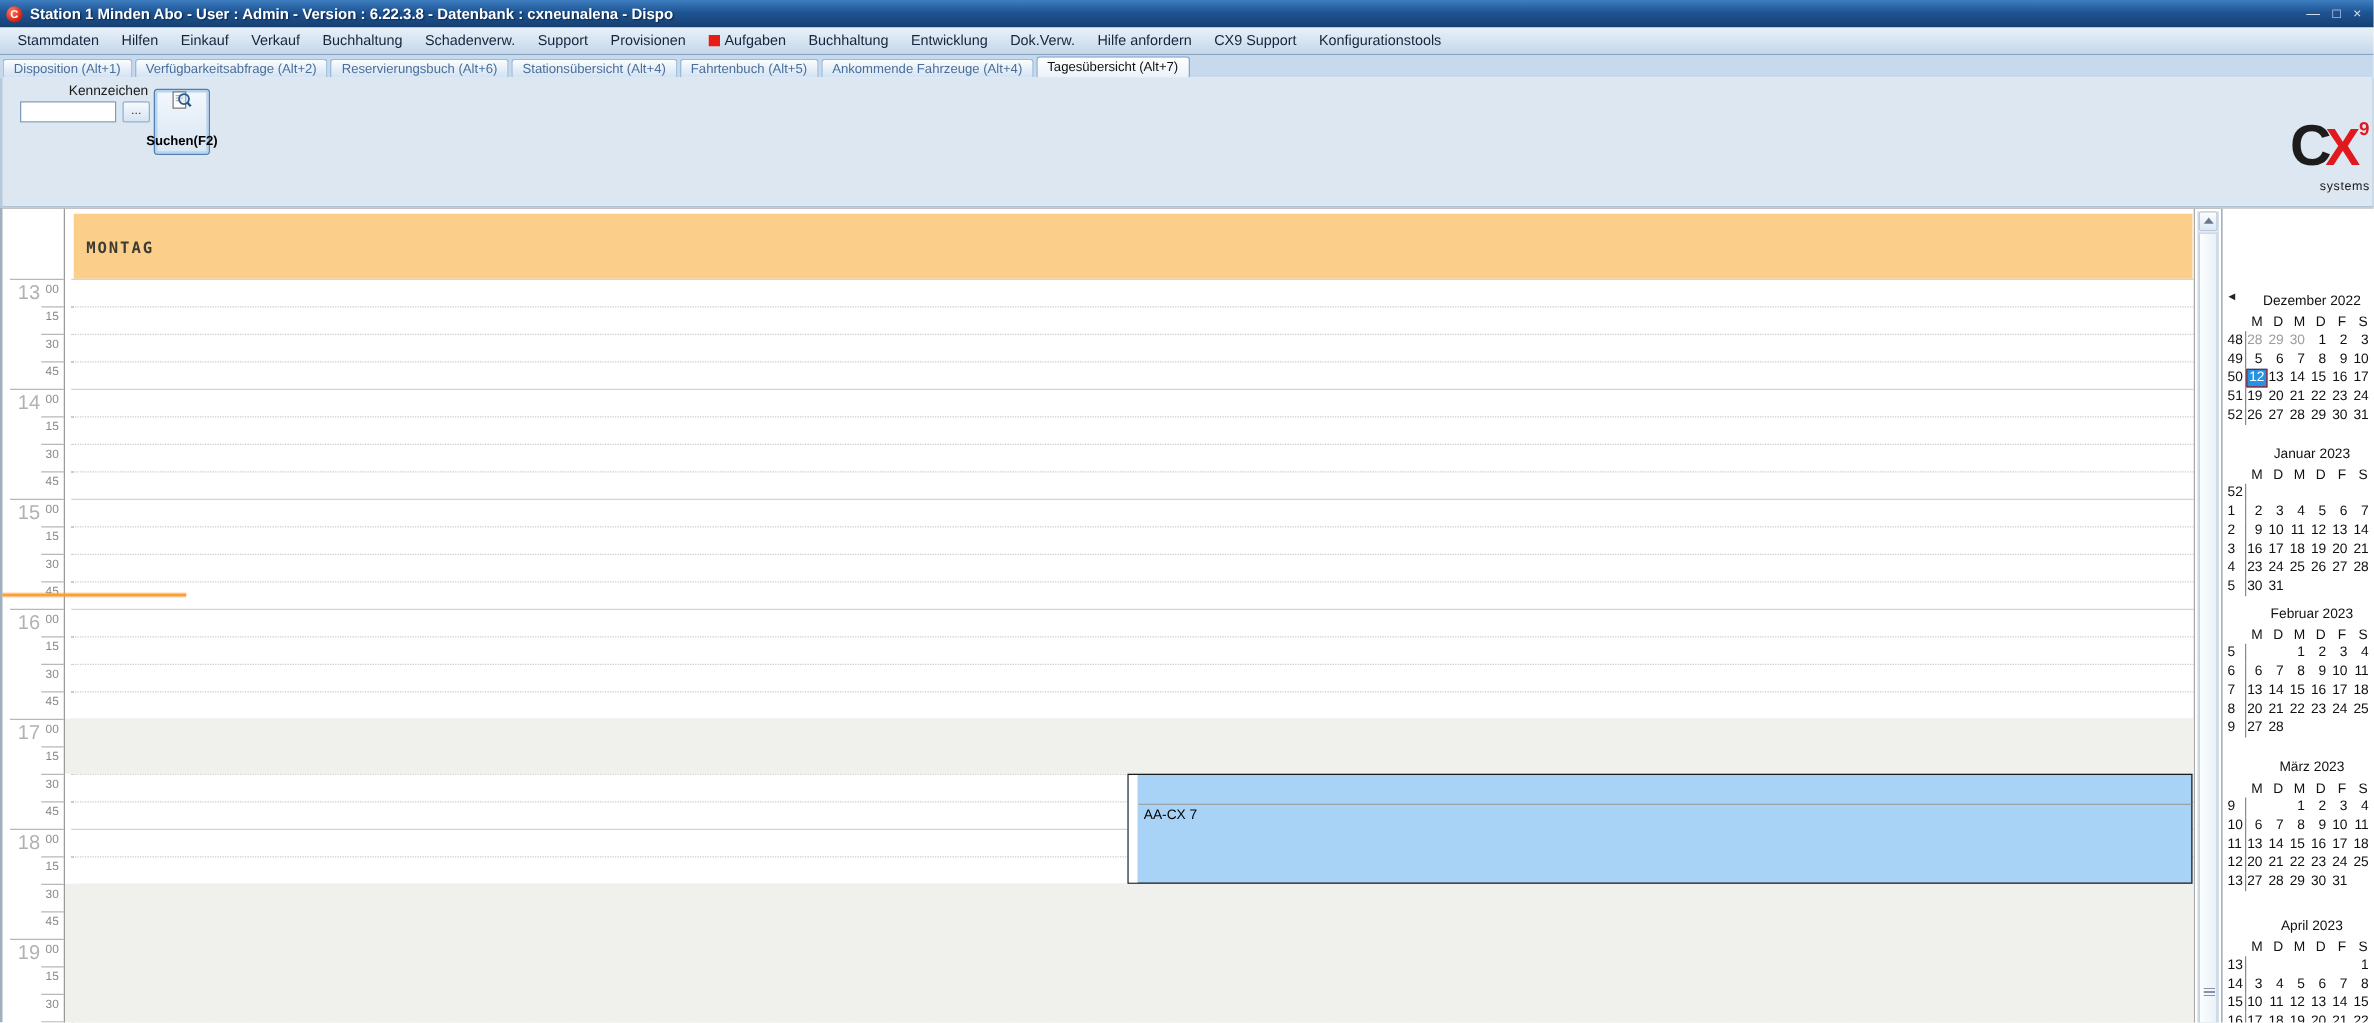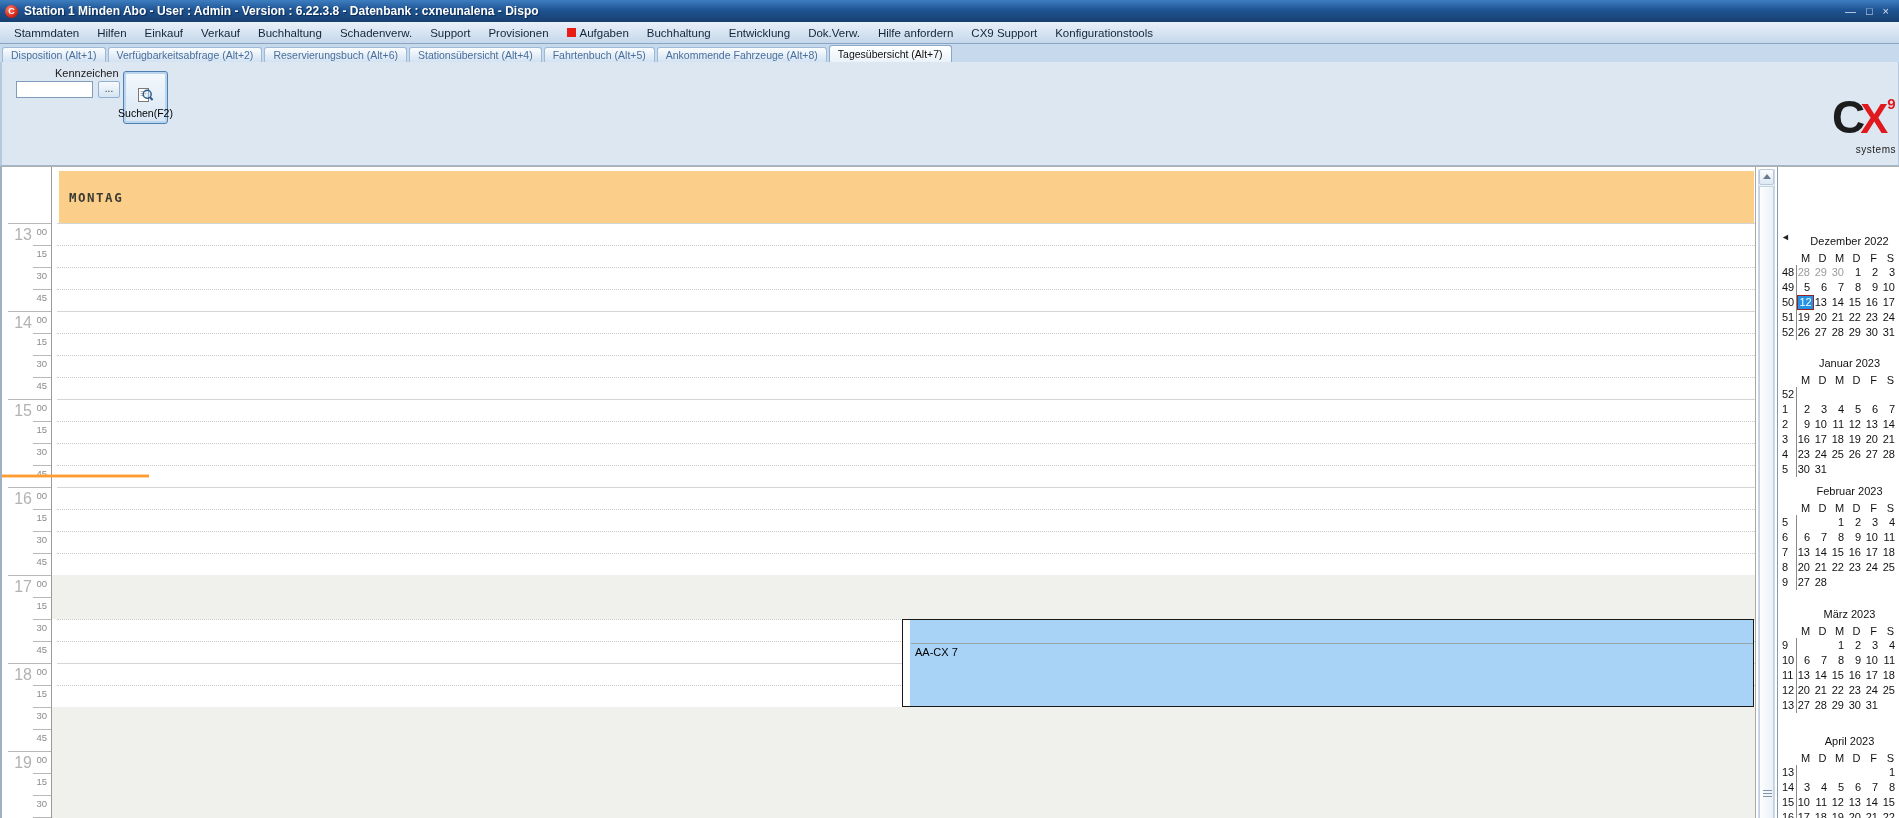--- a/index.html
+++ b/index.html
@@ -39,21 +39,21 @@
     background:#dde7f1; border-bottom:1px solid #a2b6c9; border-left:2px solid #b7c9dc; border-right:1px solid #b7c9dc; }
   .field-label { position:absolute; left:14px; top:5px; font-size:11px; color:#1a1a1a;padding-left:39px; }
   .plate-input { position:absolute; left:14px; top:19px; width:77px; height:17px;
     border:1px solid #7f9db9; background:#fff; font-size:11px; padding:0 3px; }
   .browse-btn { position:absolute; left:96px; top:19px; width:22px; height:17px;
     background:linear-gradient(#f7fafd,#d6e4f2); border:1px solid #8fb2d4; border-radius:2px;
     font-size:10px; color:#333; text-align:center; line-height:14px; }
   .search-btn { position:absolute; left:121px; top:9px; width:45px; height:53px;
     background:linear-gradient(#f3f8fc,#d8e6f4); border:1px solid #4f80b0; border-radius:3px;
     box-shadow:0 0 0 2px #b9d4ee inset; display:flex; flex-direction:column; align-items:center;
-    justify-content:flex-end; padding-bottom:4px; gap:3px; font-size:10.5px; color:#000; }
+    justify-content:space-between; padding-bottom:4px; gap:3px; font-size:10.5px; color:#000;font-weight:bold; }
   .search-btn svg { display:block; }
 
   
   .logo { position:absolute; left:1830px; top:22px; width:64px; height:56px; }
   .logo-cx { font-weight:bold; letter-spacing:-5px; line-height:40px; white-space:nowrap; }
   .logo-c { color:#1c1c1c; font-size:46px; font-weight:bold; }
   .logo-x { color:#e0191e; font-size:42px; font-weight:bold; }
   .logo-sup { color:#e0191e; font-size:15px; font-weight:bold; vertical-align:24px; letter-spacing:0; margin-left:4px; }
   .logo-caption { font-size:10px; color:#1a1a1a; text-align:right; margin-top:-4px; letter-spacing:0.5px; }
 
@@ -177,21 +177,21 @@
       <span>Konfigurationstools</span>
     </div>
   </div>
 
 <div class="tabbar" id="tabbar">
     <div class="tab">Disposition (Alt+1)</div>
     <div class="tab">Verfügbarkeitsabfrage (Alt+2)</div>
     <div class="tab">Reservierungsbuch (Alt+6)</div>
     <div class="tab">Stationsübersicht (Alt+4)</div>
     <div class="tab">Fahrtenbuch (Alt+5)</div>
-    <div class="tab">Ankommende Fahrzeuge (Alt+8)</div>
+    <div class="tab">Ankommende Fahrzeuge (Alt+4)</div>
     <div class="tab active">Tagesübersicht (Alt+7)</div>
   </div>
 
 <div class="toolpanel">
   <div class="field-label">Kennzeichen</div>
   <input class="plate-input" type="text" style="">
   <div class="browse-btn">...</div>
   <div class="search-btn">
     <svg class="icon" width="17" height="17" viewBox="0 0 17 17">
       <rect x="1.5" y="1.5" width="10" height="13" fill="#ffffff" stroke="#7a7a7a"></rect>

